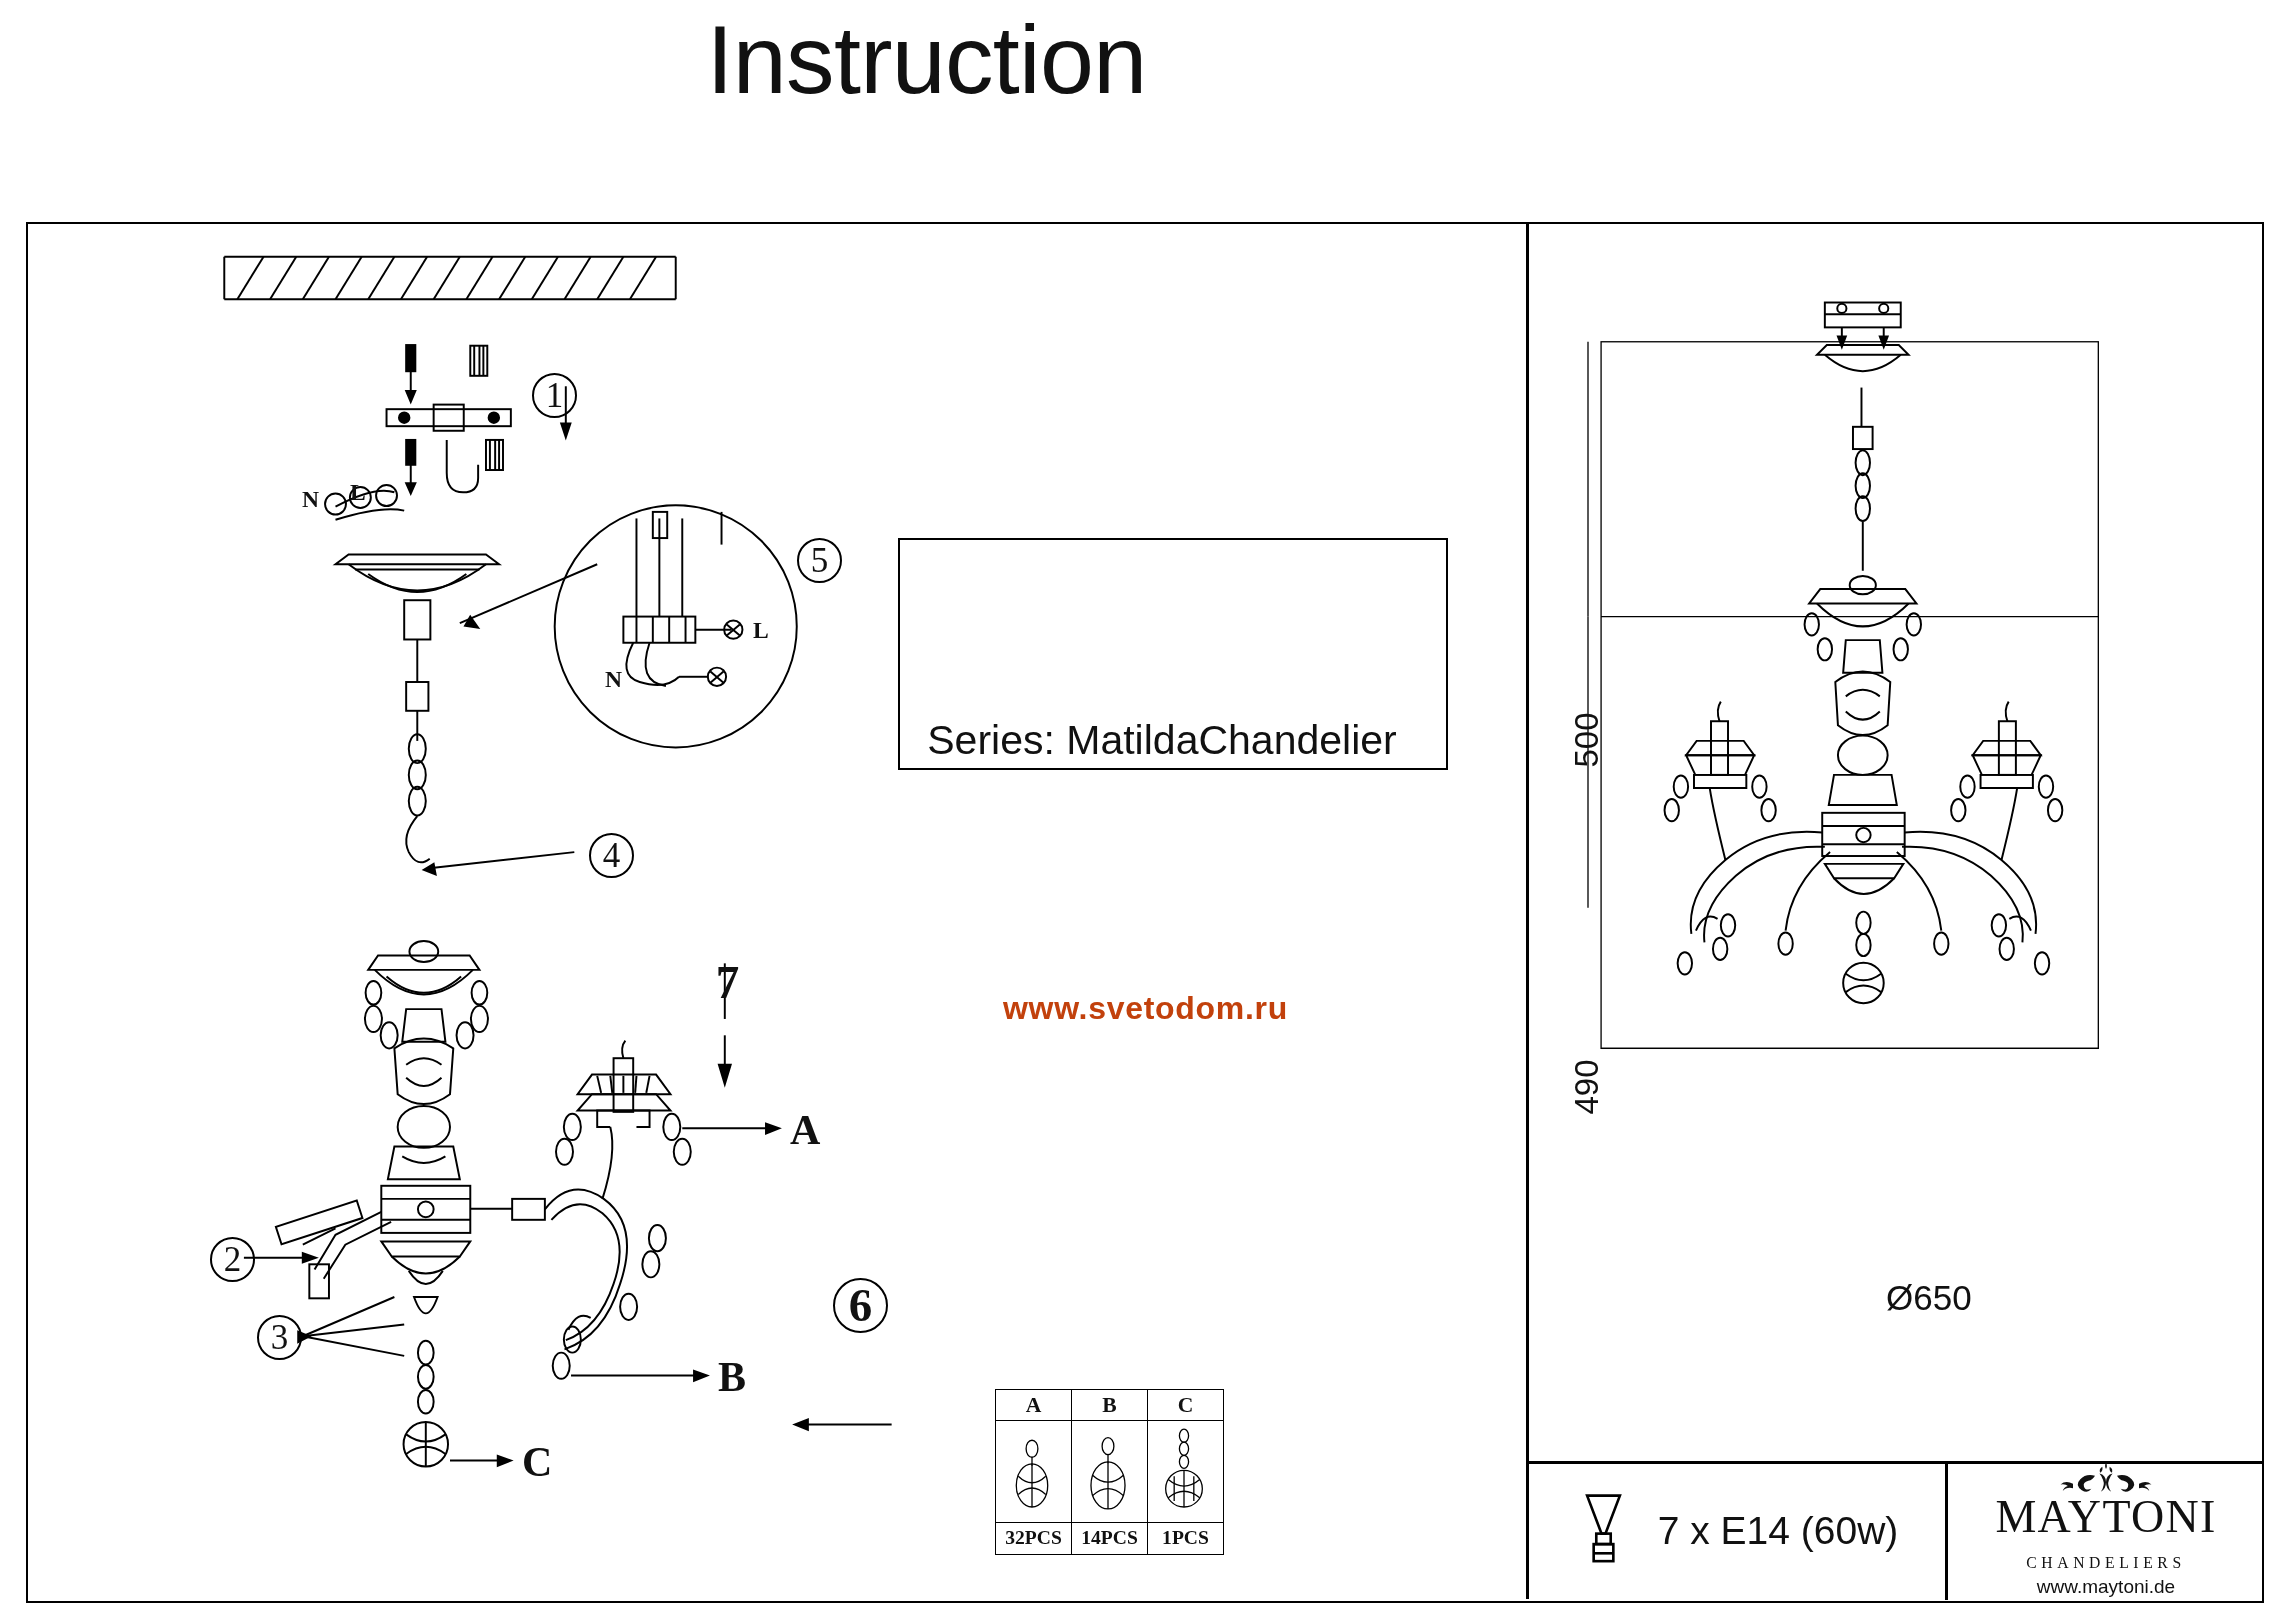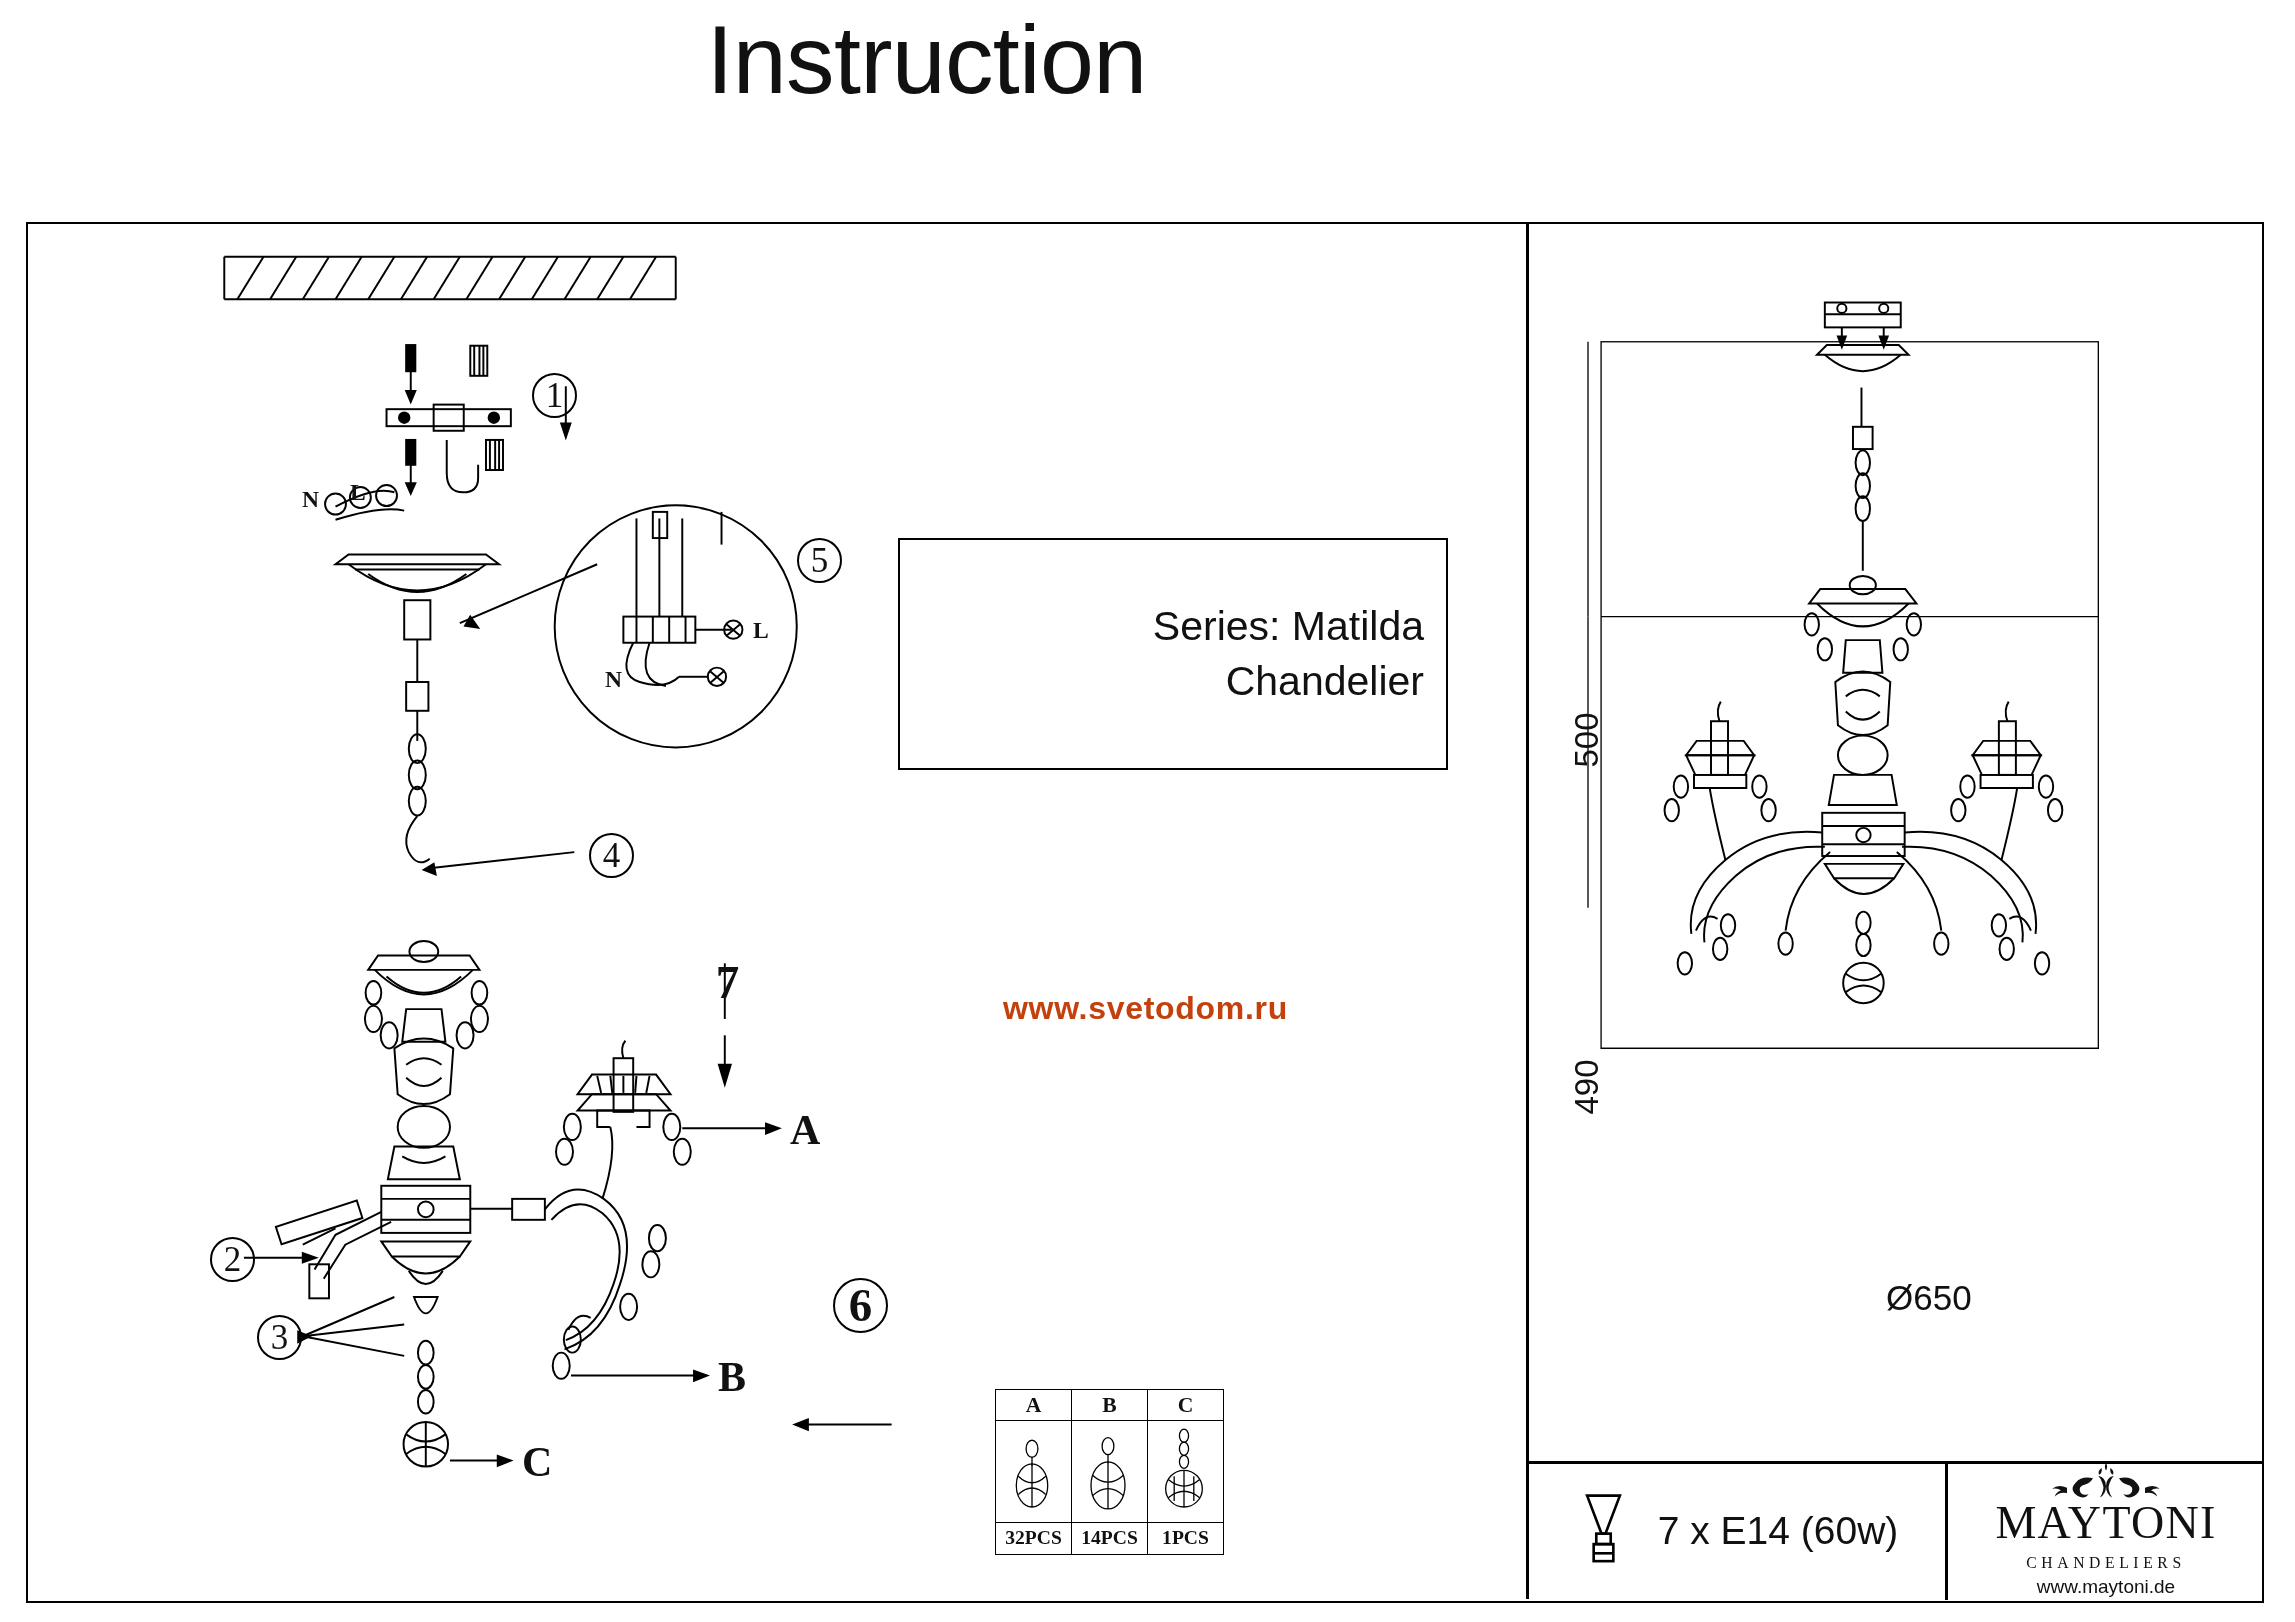--- a/index.html
+++ b/index.html
@@ -71,21 +71,20 @@
   
   #info-box {
     position: absolute;
     left: 870px;
     top: 314px;
     width: 550px;
     height: 232px;
     border: 2px solid #000;
     box-sizing: border-box;
     display: flex;
-    flex-direction: column;
     align-items: flex-end;
     justify-content: center;
     padding: 0 22px 0 0;
   }
   #info-box div {
     font-size: 41px;
     line-height: 1.33;
     white-space: nowrap;
   }
 
@@ -151,21 +150,21 @@
   #brand-name {
     font-family: "Liberation Serif", serif;
     font-size: 46px;
     letter-spacing: 1.3px;
     line-height: 1;
   }
   #brand-sub {
     font-family: "Liberation Serif", serif;
     font-size: 15.7px;
     letter-spacing: 4.6px;
-    margin-top: 8px;
+    margin-top: 14px;
   }
   #brand-url {
     font-size: 19px;
     margin-top: 4px;
   }
 
   
   .dim-vert {
     position: absolute;
     font-size: 33px;

